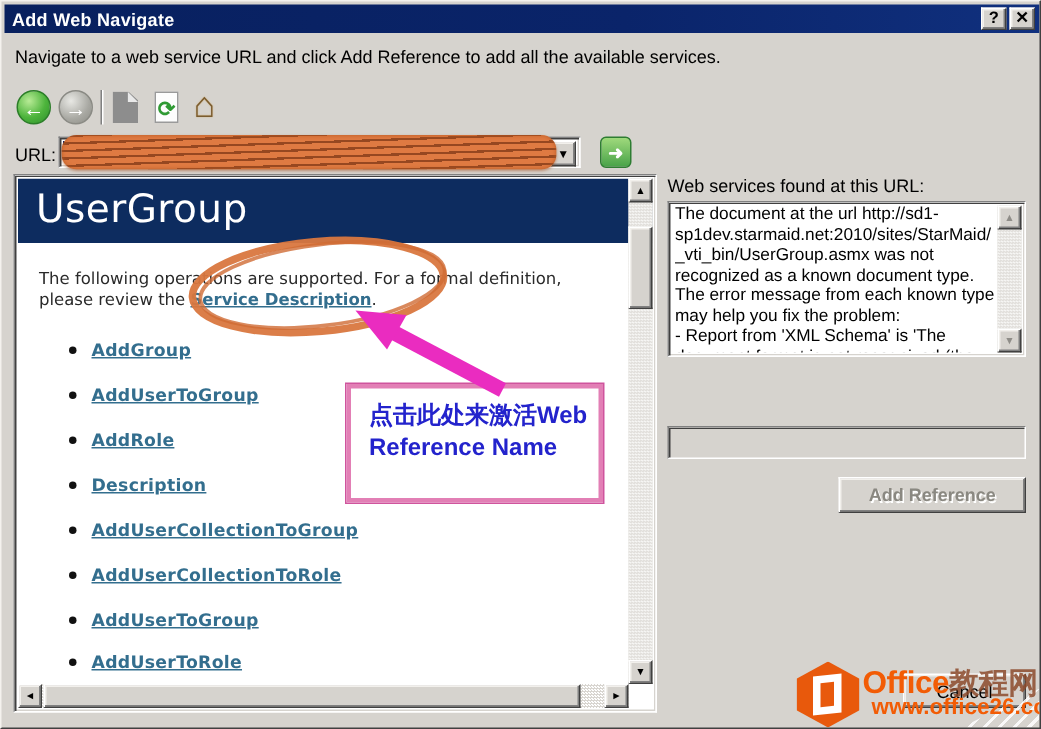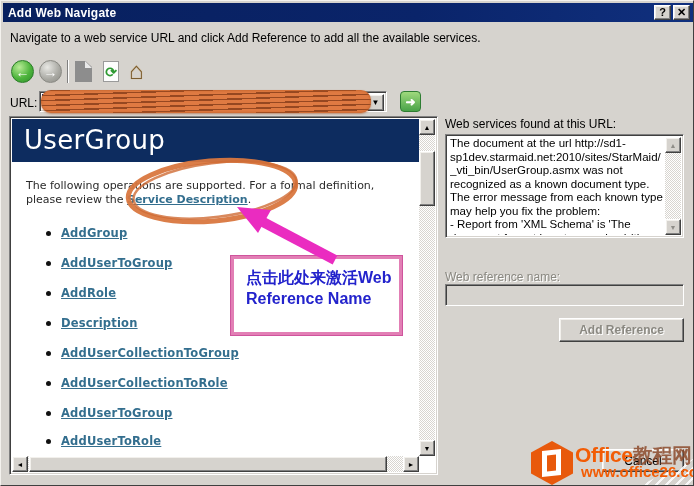--- a/index.html
+++ b/index.html
@@ -239,21 +239,20 @@
 - Report from 'XML Schema' is 'The document format is not recognized (the content type</div>
     <div class="err-sb">
       <div class="sb-btn raised" style="left:0;top:0">
           <span>▲</span>
         </div>
       <div class="sb-btn raised" style="left:0;bottom:0">
           <span>▼</span>
         </div>
     </div>
   </div>
-  <div class="disabled-label" style="left:444px;top:269px">Web reference name:</div>
   <input class="name-input" type="text" disabled="" value="" style="">
   <div class="btn raised add-ref-btn">Add Reference</div>
   <div class="btn raised cancel-btn">Cancel</div>
 
   <div class="callout">点击此处来激活Web Reference Name</div>
 
   <svg class="overlay-svg" viewBox="0 0 694 486">
     <g>
       <ellipse cx="211" cy="190" rx="84" ry="30" fill="none" stroke="#d9773f" stroke-width="5" transform="rotate(-5 211 190)" opacity="0.95"></ellipse>
       <ellipse cx="214" cy="189" rx="82" ry="27" fill="none" stroke="#cf6c34" stroke-width="2.5" transform="rotate(-7 214 189)" opacity="0.8"></ellipse>

